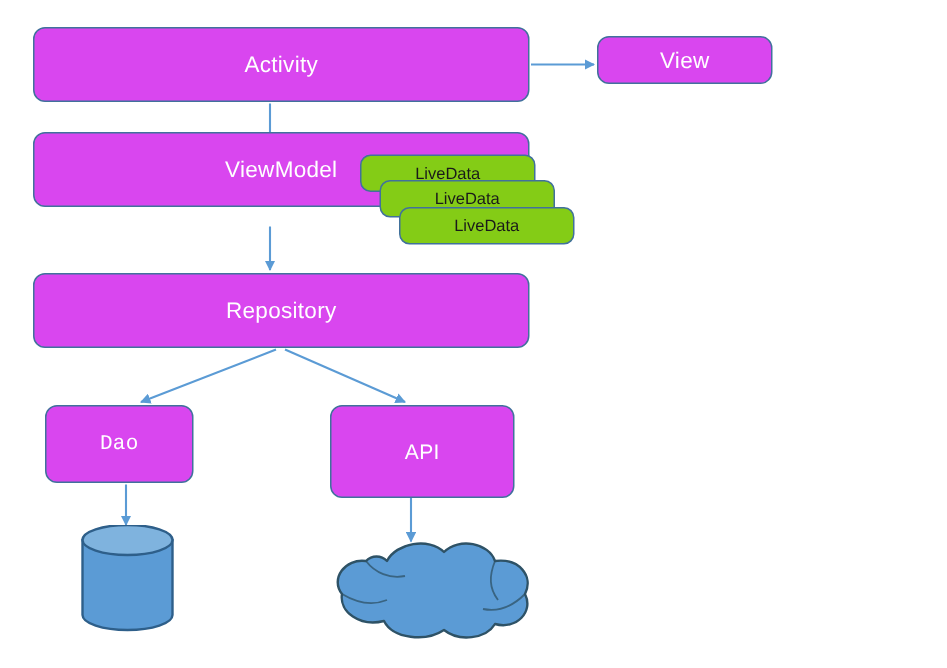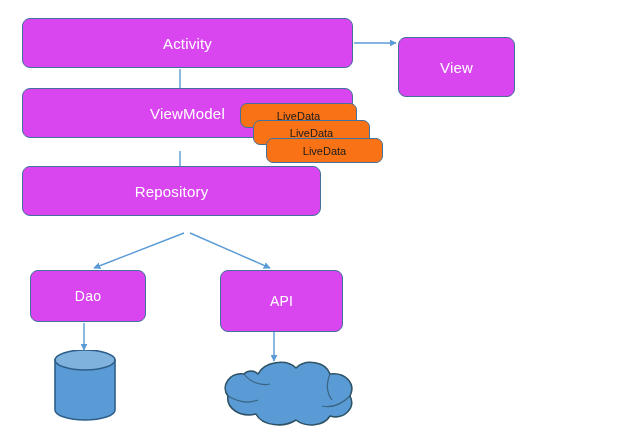--- a/index.html
+++ b/index.html
@@ -38,21 +38,21 @@
     font-size: 15px;
     letter-spacing: .2px;
     z-index: 3;
   }
   .node-sm {
     font-size: 14px;
   }
   .livedata-card {
     position: absolute;
     box-sizing: border-box;
-    background: #f97316;
+    background: #84cc16;
     border: 1px solid #41719C;
     border-radius: 7px;
     display: flex;
     align-items: center;
     justify-content: center;
     color: #1a1a1a;
     font-size: 11px;
     z-index: 5;
   }
   .livedata-card .lbl {
@@ -83,33 +83,33 @@
       <line x1="190" y1="233" x2="270" y2="268"></line>
       <line x1="84" y1="323" x2="84" y2="350"></line>
       <line x1="274" y1="323" x2="274" y2="361"></line>
     </g>
   </svg>
 
   <div class="node" style="left:22px; top:18px; width:331px; height:50px;">
     <span>Activity</span>
   </div>
 
-  <div class="node" style="left:398px; top:37px; width:117px; height:60px;">
+  <div class="node" style="left:398px; top:24px; width:117px; height:32px;">
     <span>View</span>
   </div>
 
   <div class="node" style="left:22px; top:88px; width:331px; height:50px;">
     <span>ViewModel</span>
   </div>
 
-  <div class="node" style="left:22px; top:166px; width:299px; height:50px;">
+  <div class="node" style="left:22px; top:182px; width:331px; height:50px;">
     <span>Repository</span>
   </div>
 
-  <div class="node node-sm" style="left:30px; top:270px; width:116px; height:52px;">
+  <div class="node node-sm" style="left:30px; top:270px; width:99px; height:52px;font-family:Liberation Mono, monospace;">
     <span>Dao</span>
   </div>
 
   <div class="node node-sm" style="left:220px; top:270px; width:123px; height:62px;">
     <span>API</span>
   </div>
 
   <div class="livedata-card" style="left:240px; top:103px; width:117px; height:25px; z-index:5;">
     <span class="lbl">LiveData</span>
   </div>

